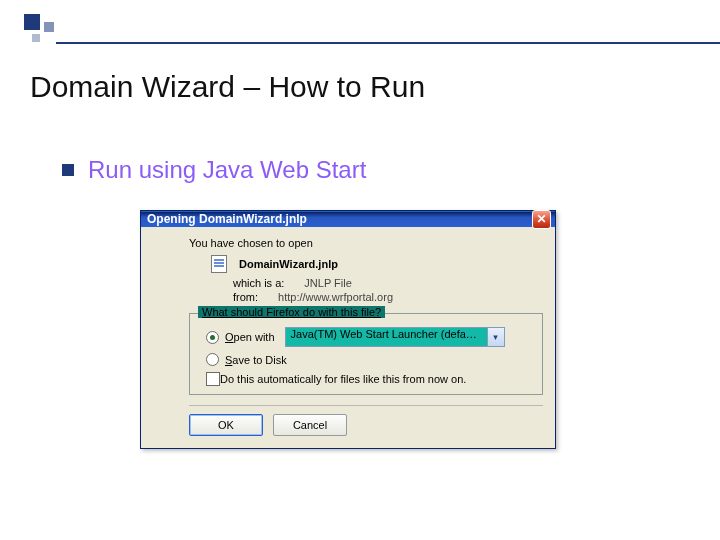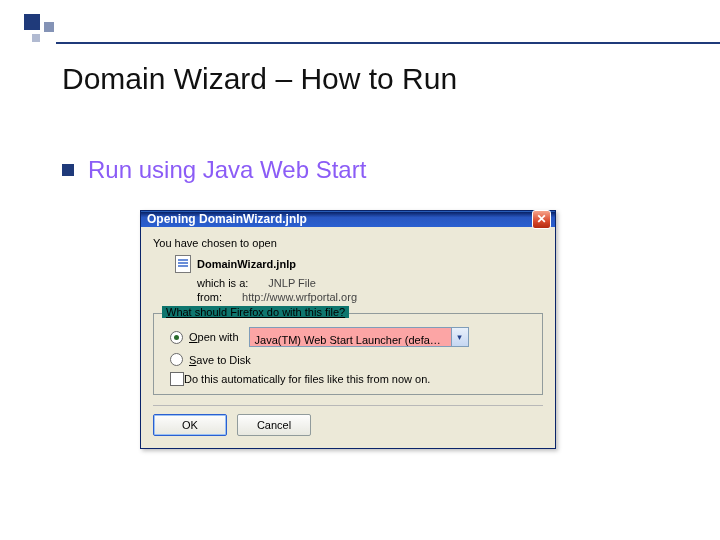--- a/index.html
+++ b/index.html
@@ -32,26 +32,25 @@
   .hline {
     position: absolute;
     top: 42px;
     left: 56px;
     right: 0;
     height: 2px;
     background: #1f3a7a;
   }
   .title {
     position: absolute;
-    top: 62px;
+    top: 70px;
     left: 30px;
     font-size: 30px;
     color: #111;
     font-weight: 400;
-    margin-left: 32px;
   }
   .bullet-row {
     position: absolute;
     top: 156px;
     left: 62px;
     display: flex;
     align-items: center;
     gap: 14px;
   }
   .bullet-sq {
@@ -100,26 +99,27 @@
     display: flex;
     align-items: center;
     justify-content: center;
     font-weight: bold;
     font-size: 12px;
     box-sizing: border-box;
     cursor: pointer;
   }
   .dlg-body {
     padding: 10px 12px 12px 12px;
+    margin-left: 36px;
   }
   .intro-line { margin-bottom: 6px; }
   .file-row {
     display: flex;
     align-items: center;
-    gap: 6px;
+    gap: 12px;
     margin-left: 22px;
     margin-bottom: 4px;
   }
   .file-icon {
     width: 14px;
     height: 16px;
     border: 1px solid #7a7a7a;
     background: #fff;
     position: relative;
   }
@@ -168,23 +168,23 @@
   .radio.selected::after {
     content:"";
     width: 5px; height: 5px; border-radius: 50%;
     background: #2b6b2b;
   }
   .underline { text-decoration: underline; }
   .dropdown {
     flex: 1;
     height: 20px;
     border: 1px solid #7f9db9;
-    background: #fca5a5;
-    display: flex;
-    align-items: flex-end;
+    background: #14b8a6;
+    display: flex;
+    align-items: flex-start;
     justify-content: space-between;
     padding-left: 5px;
     margin-left: 4px;
     max-width: 220px;
     box-sizing: border-box;
   }
   .dd-btn {
     width: 16px; height: 18px;
     background: linear-gradient(#e8f0fb,#c6d7f2);
     border-left: 1px solid #7f9db9;

